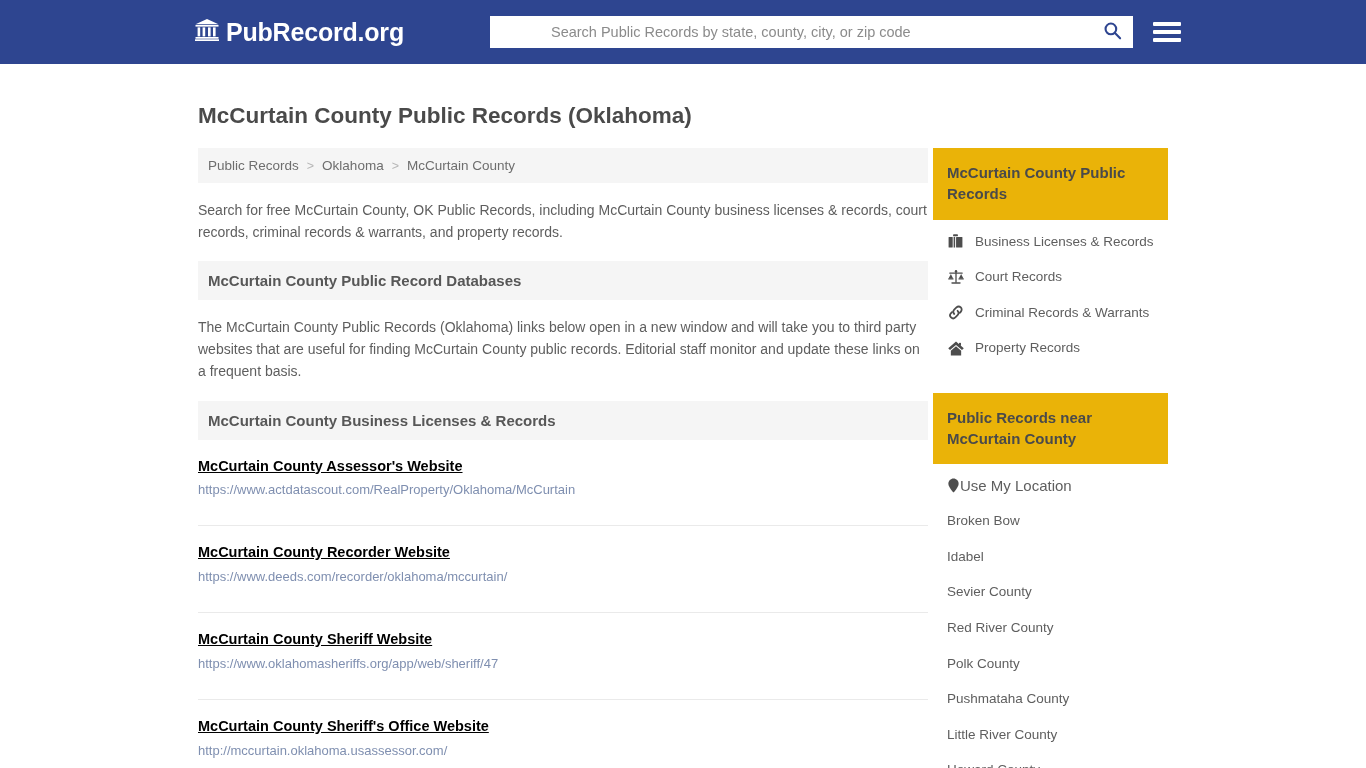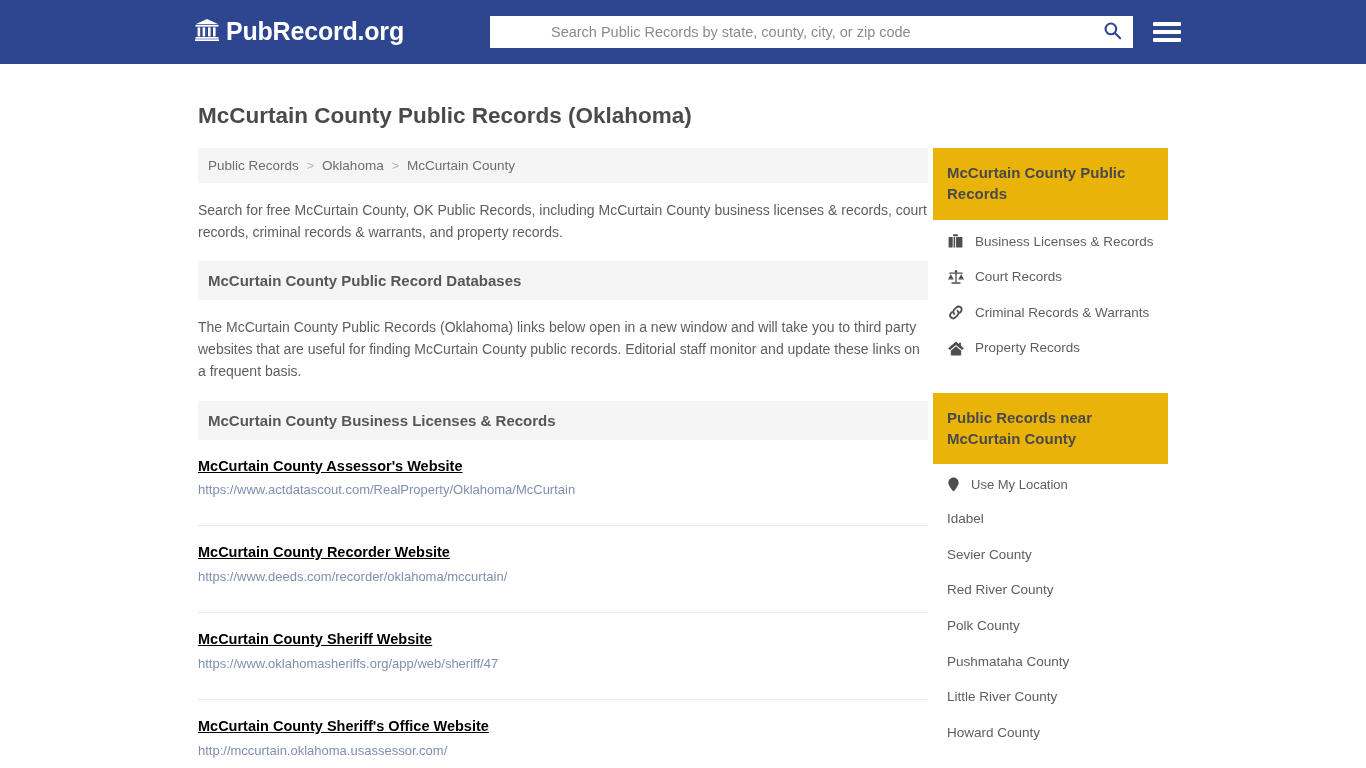--- a/index.html
+++ b/index.html
@@ -16,21 +16,21 @@
   
   .site-header {
     height: 64px;
     background: #2e4590;
     display: flex;
     align-items: center;
     width: 100%;
   }
   .brand {
     display: flex;
-    align-items: flex-start;
+    align-items: center;
     margin-left: 195px;
     text-decoration: none;
     color: #ffffff;
     gap: 7px;
   }
   .brand-icon { display: block; }
   .brand-text {
     font-size: 25px;
     font-weight: bold;
     color: #ffffff;
@@ -210,24 +210,23 @@
     justify-content: center;
     flex: none;
     color: #4d4d4d;
   }
   .side-item.no-icon { padding-left: 14px; }
   .side-card-2 { margin-top: 27px; }
   .near-item {
     display: flex;
     align-items: center;
     padding: 9px 0 9px 14px;
-    font-size: 13px;
+    font-size: 15px;
     color: #5e5e5e;
     text-decoration: none;
-    gap: 11px;
   }
   .near-item .ico { width: 13px; display: inline-flex; justify-content: center; flex:none; color:#4d4d4d;}
 </style>
 </head>
 <body>
 
 <div class="site-header">
   <a class="brand" href="#">
     <span class="brand-icon">
       <svg width="24" height="22" viewBox="0 0 24 22" fill="#ffffff">
@@ -385,20 +384,23 @@
             <a class="near-item" href="#">
               <span class="ico">
                 <svg width="11" height="15" viewBox="0 0 12 16" fill="#4d4d4d">
                   <path d="M6 0.4 C2.9 0.4 0.4 2.9 0.4 6 C0.4 9.8 6 15.6 6 15.6 C6 15.6 11.6 9.8 11.6 6 C11.6 2.9 9.1 0.4 6 0.4 Z"></path>
                 </svg>
               </span>
               <span>Use My Location</span>
             </a>
 
             <a class="side-item no-icon" href="#">
+              <span>Broken Bow</span>
+            </a>
+            <a class="side-item no-icon" href="#">
               <span>Idabel</span>
             </a>
             <a class="side-item no-icon" href="#">
               <span>Sevier County</span>
             </a>
             <a class="side-item no-icon" href="#">
               <span>Red River County</span>
             </a>
             <a class="side-item no-icon" href="#">
               <span>Polk County</span>

